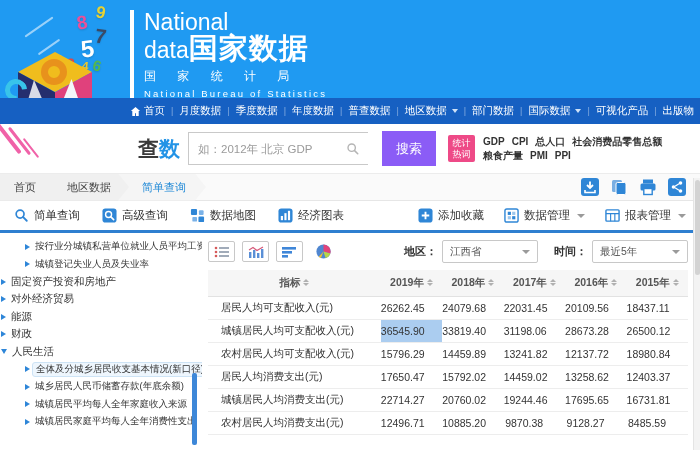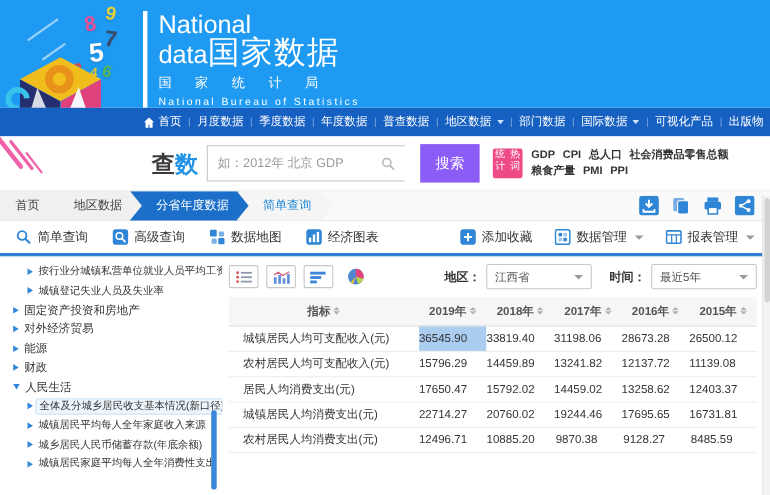--- a/index.html
+++ b/index.html
@@ -5,21 +5,21 @@
   * { margin:0; padding:0; box-sizing:border-box; }
   html,body { width:700px; height:450px; overflow:hidden; }
   body { font-family:"Liberation Sans","DejaVu Sans",sans-serif; background:#fff; position:relative; }
 
   
   .header { height:98px; background:#1f9af2; position:relative; overflow:hidden; }
   .brand { position:absolute; left:130px; top:10px; display:flex; }
   .brand-bar { width:4px; background:#fff; margin-right:10px; }
   .brand-l1 { color:#fff; font-size:23px; font-weight:400; line-height:24px; }
   .brand-l2 { color:#fff; font-size:23px; line-height:28px; display:flex; align-items:baseline; }
-  .brand-l2 .cn { font-size:29px; font-weight:400; letter-spacing:1px; }
+  .brand-l2 .cn { font-size:29px; font-weight:700; letter-spacing:1px; }
   .brand-l3 { color:#fff; font-size:12px; letter-spacing:9px; margin-top:4px; }
   .brand-l4 { color:#fff; font-size:9.5px; letter-spacing:2.2px; margin-top:3px; }
   .digit { position:absolute; font-weight:700; text-shadow:0 1px 2px rgba(0,0,0,.15); }
   .digit:nth-of-type(1){left:96px;top:3px;font-size:17px;transform:rotate(12deg);}
   .digit:nth-of-type(2){left:77px;top:12px;font-size:19px;transform:rotate(-10deg);}
   .digit:nth-of-type(3){left:95px;top:25px;font-size:20px;transform:rotate(8deg);}
   .digit:nth-of-type(4){left:81px;top:35px;font-size:24px;transform:rotate(-6deg);}
   .digit:nth-of-type(5){left:67px;top:55px;font-size:15px;transform:rotate(-14deg);}
   .digit:nth-of-type(6){left:82px;top:59px;font-size:12px;transform:rotate(6deg);}
   .digit:nth-of-type(7){left:93px;top:57px;font-size:15px;transform:rotate(14deg);}
@@ -47,21 +47,21 @@
   .search-row { height:50px; background:#fff; display:flex; align-items:center; padding-left:138px; border-bottom:1px solid #ececec; position:relative; }
   .chashu { display:flex; align-items:baseline; margin-right:8px; }
   .chashu .cha { font-size:21px; font-weight:700; color:#3a3a3a; }
   .chashu .shu { font-size:21px; font-weight:700; color:#2293e6; }
   .chashu .en { font-size:18px; font-weight:700; color:#2293e6; letter-spacing:.5px; margin-left:2px; font-style:italic; }
   .search-box { display:flex; align-items:center; height:51px; }
   .search-input { width:180px; height:33px; border:1px solid #c9c9c9; border-right:none; padding:0 26px 0 9px; font-size:11.5px; color:#333; outline:none; }
   .search-input::placeholder { color:#9a9a9a; }
   .mag-in-input { margin-left:-22px; color:#b5b5b5; display:flex; z-index:2; }
   .search-btn { width:54px; height:35px; background:#8b5cf6; color:#fff; border:none; font-size:13px; cursor:pointer; margin-left:22px; }
-  .hot-badge { width:27px; height:27px; background:#ee4a87; color:#fff; font-size:9px; line-height:11px; text-align:center; display:flex; flex-direction:row; justify-content:center; margin-left:12px; border-radius:2px; }
+  .hot-badge { width:27px; height:27px; background:#ee4a87; color:#fff; font-size:9px; line-height:11px; text-align:center; display:flex; flex-direction:column; justify-content:center; margin-left:12px; border-radius:2px; }
   .hot-words { margin-left:8px; font-size:10px; font-weight:700; color:#333; line-height:14px; }
   .hot-words .w { margin-right:7px; cursor:pointer; }
 
   
   .crumb-row { height:27px; background:#fafafa; border-bottom:1px solid #e6e6e6; display:flex; align-items:center; }
   .crumbs { display:flex; height:27px; }
   .crumb { position:relative; line-height:27px; font-size:11px; padding:0 20px 0 24px; margin-left:-13px; cursor:pointer;
            clip-path:polygon(0 0,calc(100% - 11px) 0,100% 50%,calc(100% - 11px) 100%,0 100%,11px 50%); }
   .crumb:first-child { margin-left:0; padding-left:14px; clip-path:polygon(0 0,calc(100% - 11px) 0,100% 50%,calc(100% - 11px) 100%,0 100%); }
   .crumb.normal { background:#f0f0f0; color:#444; }
@@ -76,21 +76,21 @@
   .tool svg { display:block; }
   .toolbar-right { margin-left:auto; display:flex; align-items:center; }
   .toolbar-right .tool { margin-right:0; margin-left:20px; }
   .caret-gray { width:0; height:0; border-left:4px solid transparent; border-right:4px solid transparent; border-top:4.5px solid #9a9a9a; margin-left:2px; }
   .divider { height:3px; background:#2e7fd0; }
 
   
   .content { display:flex; height:217px; position:relative; }
   .sidebar { width:202px; position:relative; overflow:hidden; padding-top:5px; flex:none; }
   .tree-item { display:flex; align-items:center; white-space:nowrap; height:17.5px; color:#333; cursor:pointer; }
-  .tree-item.lvl1 { padding-left:12px; font-size:10.5px; }
+  .tree-item.lvl1 { padding-left:1px; font-size:10.5px; }
   .tree-item.lvl2 { padding-left:25px; font-size:9.5px; }
   .tri { width:0; height:0; border-left:5px solid #2e86d8; border-top:3.5px solid transparent; border-bottom:3.5px solid transparent; margin-right:5px; flex:none; }
   .tri.down { border-left:3.5px solid transparent; border-right:3.5px solid transparent; border-top:5px solid #2e86d8; border-bottom:none; }
   .tree-item.selected .lbl { background:#eef6fd; border:1px solid #cde3f5; border-radius:3px; padding:0 3px; margin-left:-3px; }
   .side-scroll { position:absolute; right:5px; top:140px; width:5px; height:72px; background:#3d87d8; border-radius:2px; }
 
   .main { flex:1; min-width:0; padding:7px 12px 11px 6px; }
   .view-row { display:flex; align-items:center; gap:7px; }
   .vbtn { width:27px; height:21px; border:1px solid #c8c8c8; border-radius:2px; background:#fff; display:flex; align-items:center; justify-content:center; cursor:pointer; }
   .vbtn.plain { border-color:transparent; background:transparent; }
@@ -229,21 +229,20 @@
   <div class="hot-words">
     <div id="hotline1"><span class="w">GDP</span><span class="w">CPI</span><span class="w">总人口</span><span class="w">社会消费品零售总额</span></div>
     <div id="hotline2"><span class="w">粮食产量</span><span class="w">PMI</span><span class="w">PPI</span></div>
   </div>
 </div>
 
 <div class="crumb-row">
   <div class="crumbs" id="crumbs">
       <div class="crumb normal">首页</div>
       <div class="crumb normal">地区数据</div>
-      <div class="crumb active">分省年度数据</div>
       <div class="crumb link">简单查询</div>
     </div>
   <div class="crumb-actions" id="crumb-actions">
       <span class="action-icon">
         <svg width="18" height="18" viewBox="0 0 18 18">
           <rect width="18" height="18" rx="3" fill="#2f86d6"></rect>
           <path d="M9 3.5v6" stroke="#fff" stroke-width="1.8"></path>
           <path d="M6 7l3 3 3-3" fill="none" stroke="#fff" stroke-width="1.8"></path>
           <path d="M4 12v2.5h10V12" fill="none" stroke="#fff" stroke-width="1.6"></path>
         </svg>
@@ -384,25 +383,25 @@
         <div class="tree-item lvl1">
           <span class="tri down"></span>
           <span class="lbl">人民生活</span>
         </div>
         <div class="tree-item lvl2 selected">
           <span class="tri"></span>
           <span class="lbl">全体及分城乡居民收支基本情况(新口径)</span>
         </div>
         <div class="tree-item lvl2">
           <span class="tri"></span>
+          <span class="lbl">城乡居民人民币储蓄存款(年底余额)</span>
+        </div>
+        <div class="tree-item lvl2">
+          <span class="tri"></span>
           <span class="lbl">城镇居民平均每人全年家庭收入来源</span>
-        </div>
-        <div class="tree-item lvl2">
-          <span class="tri"></span>
-          <span class="lbl">城乡居民人民币储蓄存款(年底余额)</span>
         </div>
         <div class="tree-item lvl2">
           <span class="tri"></span>
           <span class="lbl">城镇居民家庭平均每人全年消费性支出</span>
         </div>
         <div class="tree-item lvl2"></div>
       </div>
     <div class="side-scroll"></div>
   </div>
   <div class="main">
@@ -481,34 +480,42 @@
                 <i class="dn"></i>
               </span></th>
             <th>2015年<span class="sort">
                 <i class="up"></i>
                 <i class="dn"></i>
               </span></th>
           </tr>
         </thead>
       <tbody id="tbody">
           <tr>
+            <td class="cell-label">居民人均可支配收入(元)</td>
+            <td class="cell-val">26262.45</td>
+            <td class="cell-val">24079.68</td>
+            <td class="cell-val">22031.45</td>
+            <td class="cell-val">20109.56</td>
+            <td class="cell-val">18437.11</td>
+          </tr>
+          <tr>
             <td class="cell-label">城镇居民人均可支配收入(元)</td>
             <td class="cell-val hl">36545.90</td>
             <td class="cell-val">33819.40</td>
             <td class="cell-val">31198.06</td>
             <td class="cell-val">28673.28</td>
             <td class="cell-val">26500.12</td>
           </tr>
           <tr>
             <td class="cell-label">农村居民人均可支配收入(元)</td>
             <td class="cell-val">15796.29</td>
             <td class="cell-val">14459.89</td>
             <td class="cell-val">13241.82</td>
             <td class="cell-val">12137.72</td>
-            <td class="cell-val">11139.08</td>
+            <td class="cell-val">18980.84</td>
           </tr>
           <tr>
             <td class="cell-label">居民人均消费支出(元)</td>
             <td class="cell-val">17650.47</td>
             <td class="cell-val">15792.02</td>
             <td class="cell-val">14459.02</td>
             <td class="cell-val">13258.62</td>
             <td class="cell-val">12403.37</td>
           </tr>
           <tr>

